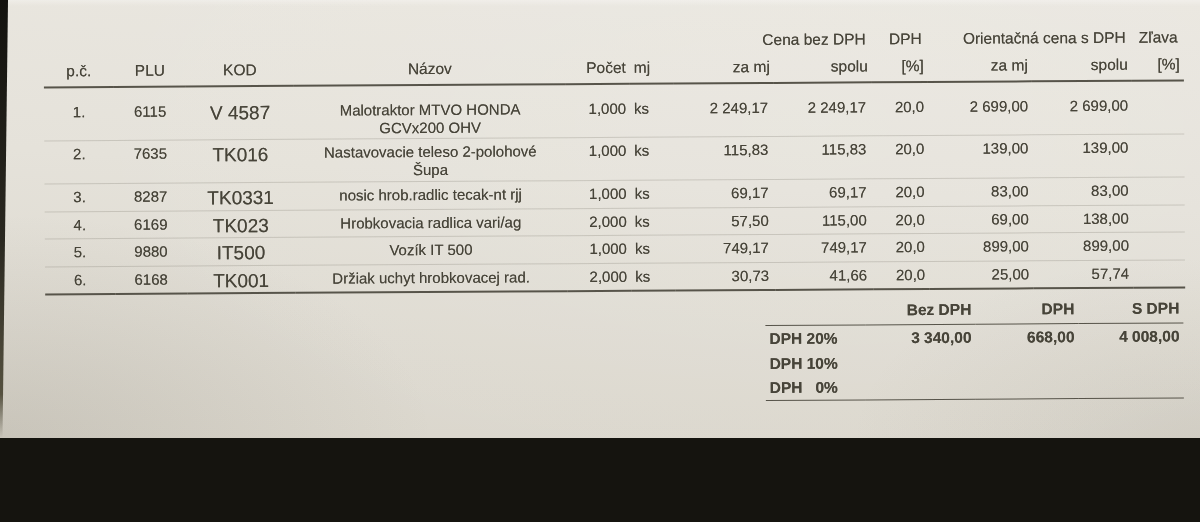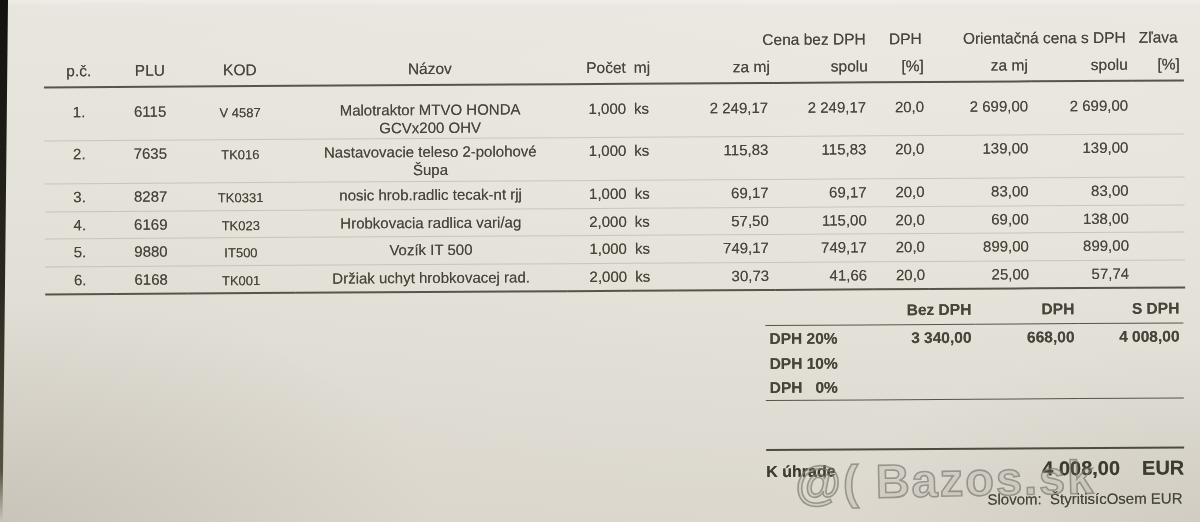--- a/index.html
+++ b/index.html
@@ -2,21 +2,21 @@
 <html><head>
 <meta charset="utf-8">
 <style>
   html,body{margin:0;padding:0;}
   body{
     width:1200px;height:522px;overflow:hidden;
     font-family:"Liberation Sans", sans-serif;
     background:#15140f;
   }
   .photo{
-    position:relative;width:1200px;height:522px;overflow:hidden;
+    position:relative;width:1200px;height:438px;overflow:hidden;
     background:
       radial-gradient(1300px 620px at 68% 28%, rgba(255,255,255,0.10), transparent 62%),
       linear-gradient(183deg, #eae7e0 0%, #e5e2da 42%, #dad6cc 100%);
   }
   .photo::after{
     content:"";position:absolute;inset:0;pointer-events:none;
     background:
       linear-gradient(to bottom, rgba(255,255,255,0.30), transparent 6px),
       radial-gradient(620px 320px at 0% 100%, rgba(108,103,90,0.16), transparent 70%),
       radial-gradient(500px 260px at 100% 100%, rgba(108,103,90,0.10), transparent 70%);
@@ -39,21 +39,21 @@
   .items{position:absolute;left:45px;top:26px;width:1140px;font-size:15px;}
   .items thead tr.h1 td{font-size:15.5px;padding:6px 6px 7px 0;white-space:nowrap;}
   .items thead tr.h2 th{font-size:15.5px;padding:2px 4px 6px;border-bottom:2px solid #57544a;white-space:nowrap;}
   .items tbody td{vertical-align:top;line-height:17.5px;padding:4px 4px 3px;}
   .items tbody tr td{border-top:1px solid rgba(125,121,110,0.28);}
   .items tbody tr:first-child td{border-top:none;padding-top:15px;padding-bottom:2px;}
   .items tbody tr:last-child td{border-bottom:2px solid #57544a;}
   .items .c{text-align:center;}
   .items .r{text-align:right;}
   .items .l{text-align:left;}
-  .items .kod{font-size:13px;padding-top:6px;}
+  .items .kod{font-size:19px;padding-top:6px;}
   .items tbody tr:first-child .kod{padding-top:17px;}
   .items .nazov{white-space:pre-line;}
   .items .pr6{padding-right:6px;}
 
   
   .vat{position:absolute;left:765px;top:300px;width:418px;font-size:15.5px;}
   .vat th{font-weight:bold;text-align:right;padding:3px 4px 5px;border-bottom:1.5px solid #57544a;white-space:pre;}
   .vat td{line-height:17.5px;padding:4px 4px 3px;text-align:right;font-weight:600;}
   .vat td.lbl{text-align:left;font-weight:600;white-space:pre;}
   .vat tbody tr:last-child td{border-bottom:1.5px solid #57544a;}

